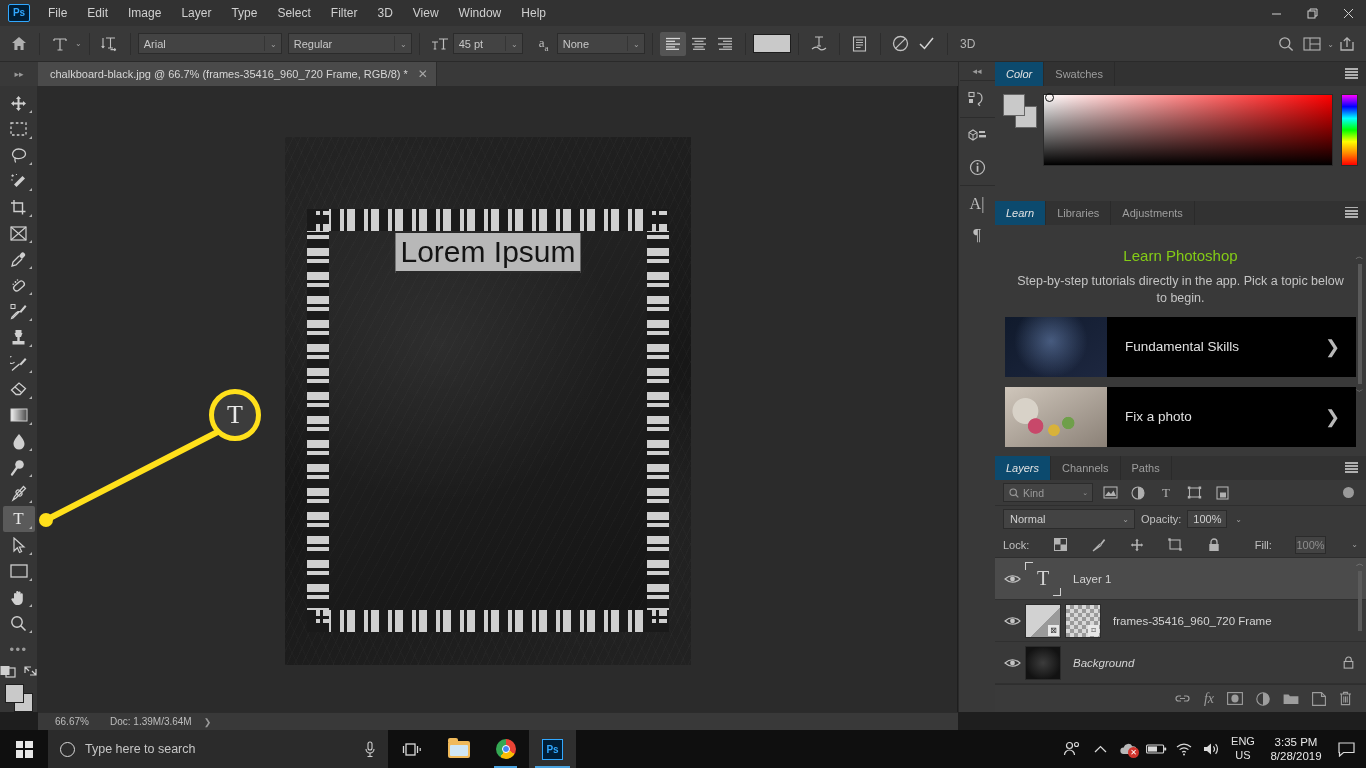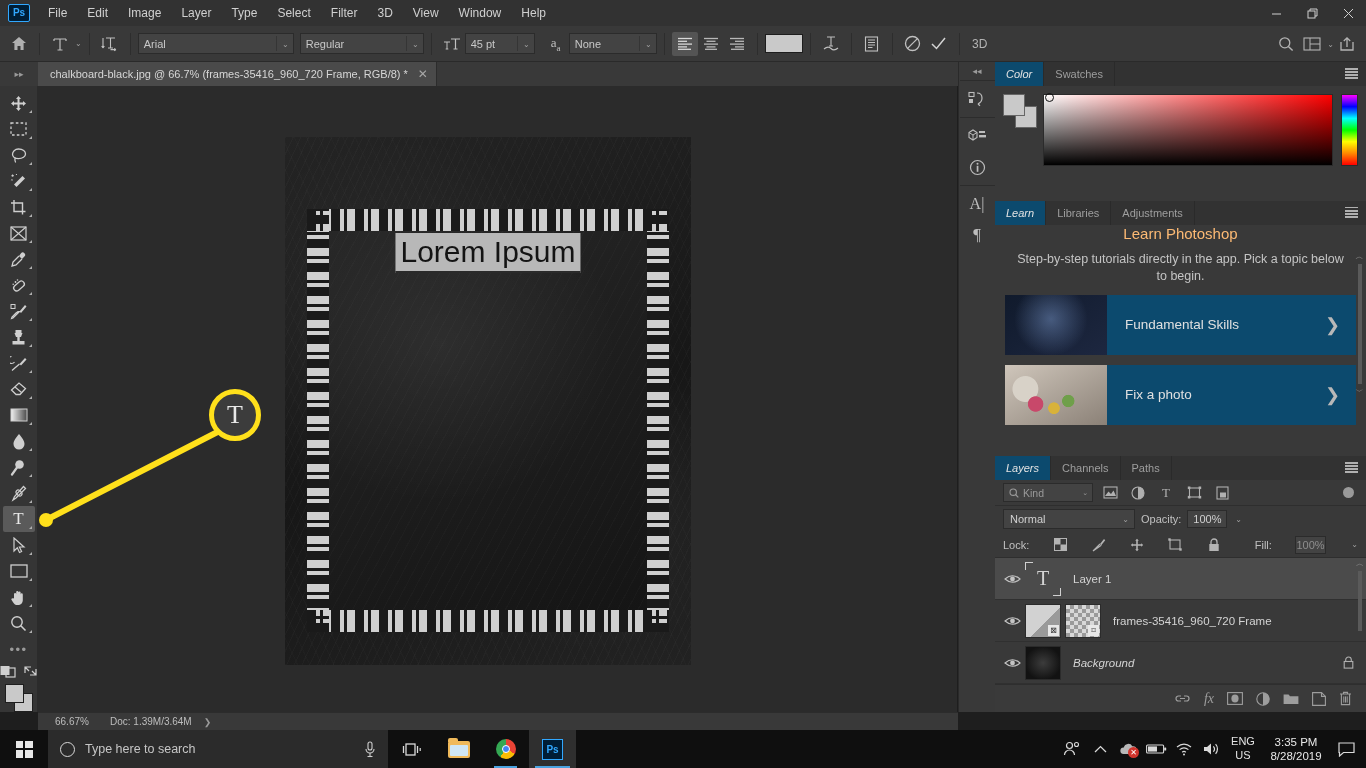--- a/index.html
+++ b/index.html
@@ -51,21 +51,21 @@
   .combo {
     height: 21px; background: #434343; border: 1px solid #2b2b2b;
     display: flex; align-items: center; color: #c8c8c8; font-size: 11px;
     padding-left: 5px; position: relative;
   }
   .combo .caret {
     position: absolute; right: 4px; top: 50%; transform: translateY(-50%);
     font-size: 8px; color: #a0a0a0;
   }
   .combo .divline { position: absolute; right: 16px; top: 2px; bottom: 2px; width: 1px; background: #353535; }
-  .font-combo { width: 156px; }
+  .font-combo { width: 144px; }
   .style-combo { width: 124px; }
   .size-combo { width: 70px; text-align: right; }
   .aa-combo { width: 88px; }
   .align-btn {
     width: 26px; height: 24px; display: flex; align-items: center; justify-content: center;
   }
   .align-btn.active { background: #545454; border-radius: 2px; }
   .color-swatch-opt {
     width: 38px; height: 19px; background: #c9c9c9; border: 1px solid #1d1d1d;
   }
@@ -247,24 +247,24 @@
     width: 17px; height: 72px; margin-left: 8px; border: 1px solid #2b2b2b;
     background: linear-gradient(to bottom, #ff00ff, #0000ff, #00ffff, #00ff00, #ffff00, #ff8800, #ff0000);
   }
   .cp-marker {
     position: absolute; width: 9px; height: 9px; border: 1.5px solid #111; border-radius: 50%;
     left: 1px; top: -2px;
   }
 
   
   .learnpanel { background: #393939; height: 238px; position: relative; overflow: hidden; }
-  .learn-title { text-align: center; font-size: 15px; color: #fdba74; }
+  .learn-title { text-align: center; font-size: 15px; color: #84cc16; margin-top: 22px; }
   .learn-sub { text-align: center; font-size: 12.5px; color: #c4c4c4; margin: 9px 22px 0 22px; line-height: 1.35; }
   .learn-card {
-    margin: 10px 10px 0 10px; height: 60px; background: #0c4a6e;
+    margin: 10px 10px 0 10px; height: 60px; background: #000000;
     display: flex; align-items: center; position: relative; overflow: hidden;
   }
   .learn-thumb { width: 102px; height: 60px; flex: none; }
   .thumb-dark {
     background:
       radial-gradient(circle at 45% 40%, rgba(120,150,200,0.5), transparent 55%),
       linear-gradient(145deg, #101a2c, #1d2740);
   }
   .thumb-flowers {
     background:

